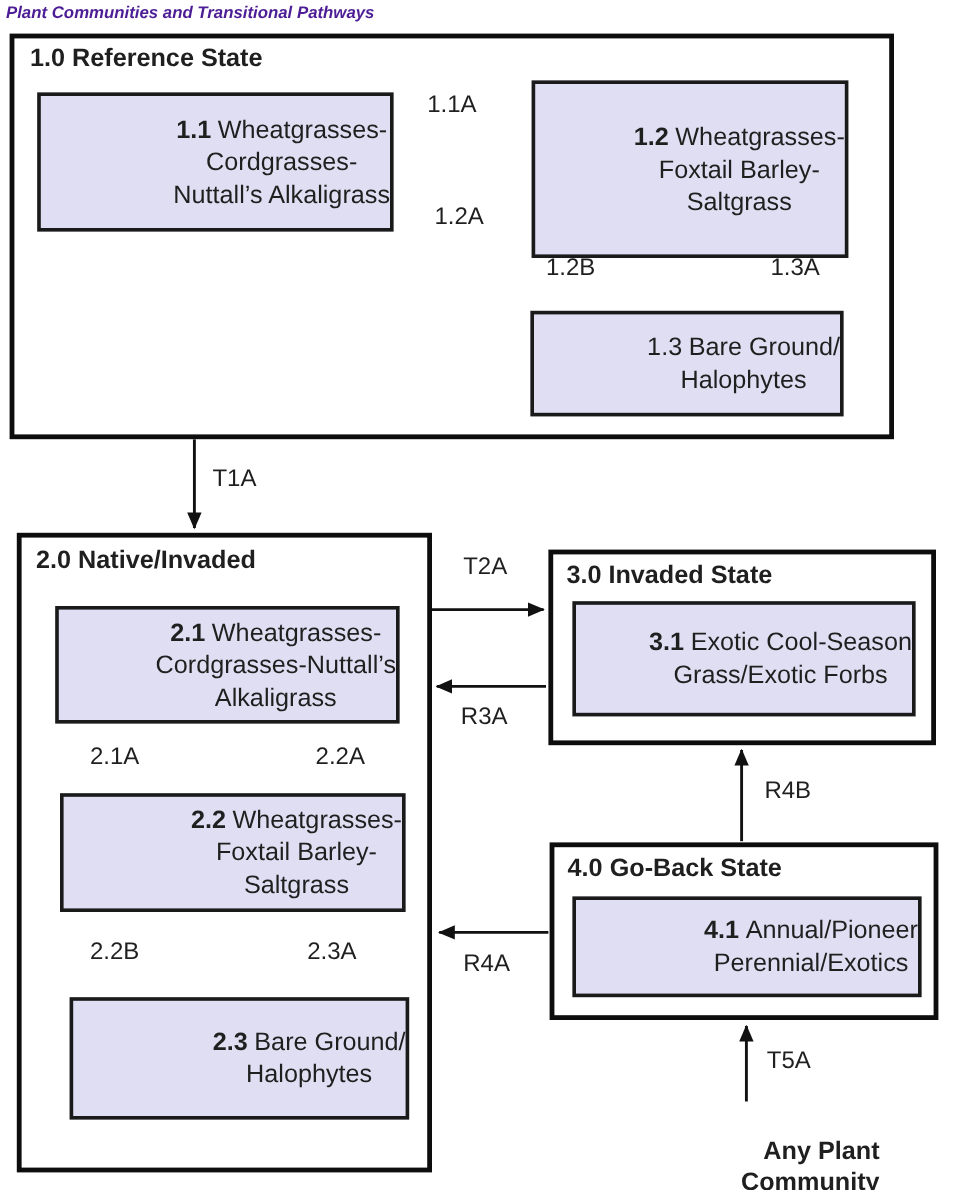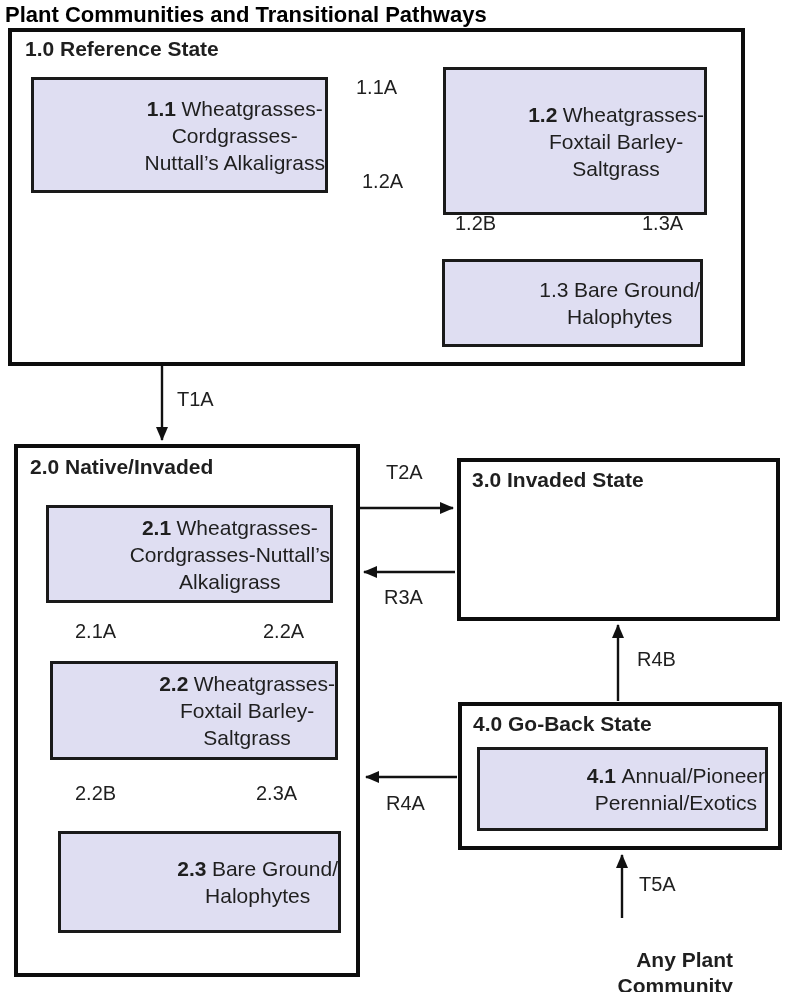--- a/index.html
+++ b/index.html
@@ -1,21 +1,21 @@
 <!DOCTYPE html>
 <html style="--fill: #dfdef2; --box-border: #1a1a1a; --state-border: #0d0d0d; --text: #1f1f1f;"><head>
 <meta charset="utf-8">
 <style>
   :root{
     --fill:#dfdef2; --box-border:#1a1a1a; --state-border:#0d0d0d; --text:#1f1f1f;
   }
   *{box-sizing:border-box;margin:0;padding:0;}
   body{background:#ffffff;font-family:"Liberation Sans",sans-serif;color:var(--text);}
   #page{position:relative;width:800px;height:992px;background:#ffffff;overflow:hidden;}
-  #title{position:absolute;left:5px;top:2px;font-size:22px;font-weight:bold;color:#000000;}
+  #title{position:absolute;left:5px;top:2px;font-size:14px;font-weight:bold;color:#4c1d95;font-style:italic;}
   .state{position:absolute;border:4px solid var(--state-border);background:#fff;}
   .state-header{position:absolute;font-size:21px;font-weight:bold;white-space:nowrap;}
   .community{position:absolute;background:var(--fill);border:3px solid var(--box-border);
              display:flex;align-items:center;justify-content:flex-end;}
   .ctext{font-size:21px;line-height:27px;text-align:center;}
   .num{font-weight:bold;margin-right:0.26em;}
   .num.plain{font-weight:normal;}
   .lines{white-space:pre-line;}
   .plabel{position:absolute;font-size:20px;white-space:nowrap;}
   #footer-note{position:absolute;left:533px;top:926px;width:200px;text-align:right;
@@ -84,20 +84,24 @@
 Saltgrass</span></div>
     </div>
     <div class="community" style="left:40px;top:383px;width:283px;height:102px">
       <div class="ctext"><span class="num">2.3</span><span class="lines">Bare Ground/
 Halophytes</span></div>
     </div>
   </div>
 
   <div class="state" style="left:457px;top:458px;width:323px;height:163px">
     <div class="state-header" style="left:11px;top:6px">3.0 Invaded State</div>
+    <div class="community" style="left:16px;top:39px;width:286px;height:96px">
+      <div class="ctext"><span class="num">3.1</span><span class="lines">Exotic Cool-Season
+Grass/Exotic Forbs</span></div>
+    </div>
   </div>
 
   <div class="state" style="left:458px;top:702px;width:324px;height:148px">
     <div class="state-header" style="left:11px;top:6px">4.0 Go-Back State</div>
     <div class="community" style="left:15px;top:41px;width:291px;height:84px">
       <div class="ctext"><span class="num">4.1</span><span class="lines">Annual/Pioneer
 Perennial/Exotics</span></div>
     </div>
   </div>
 

